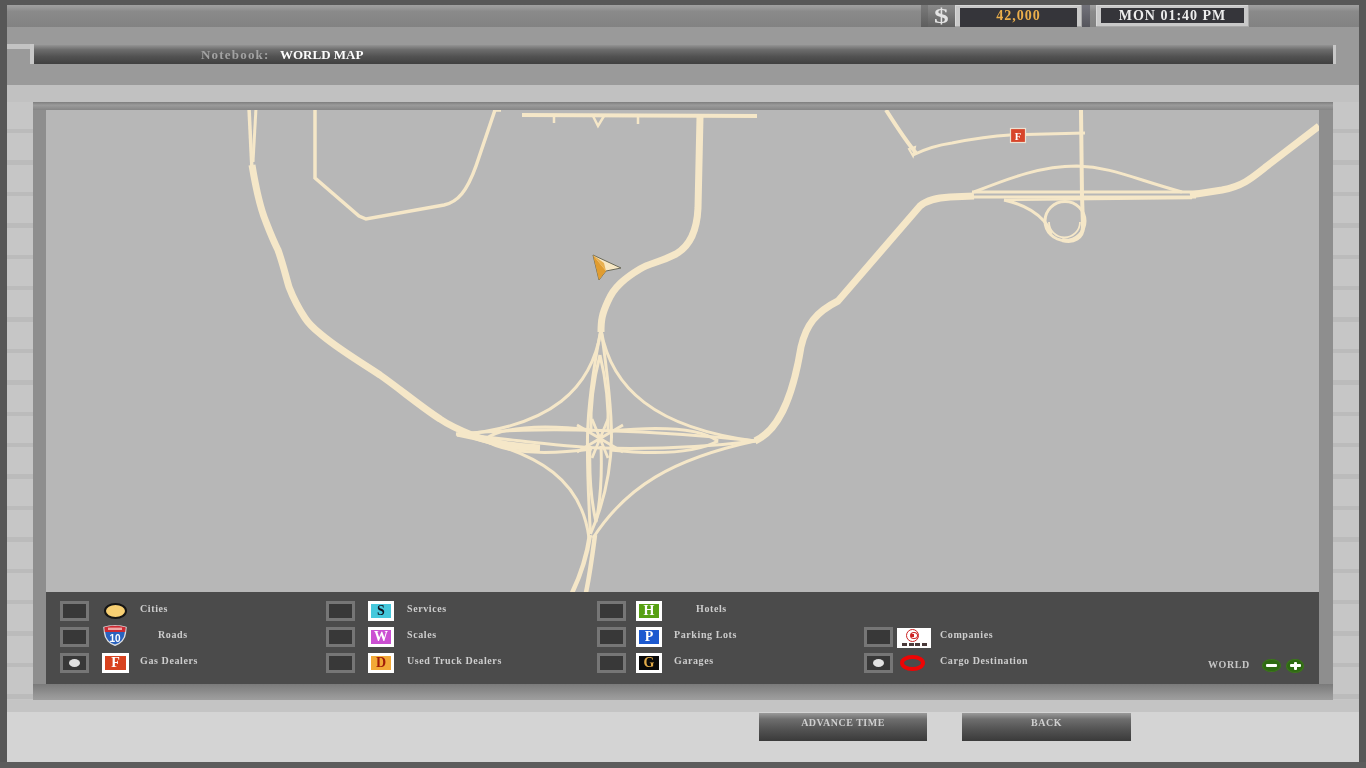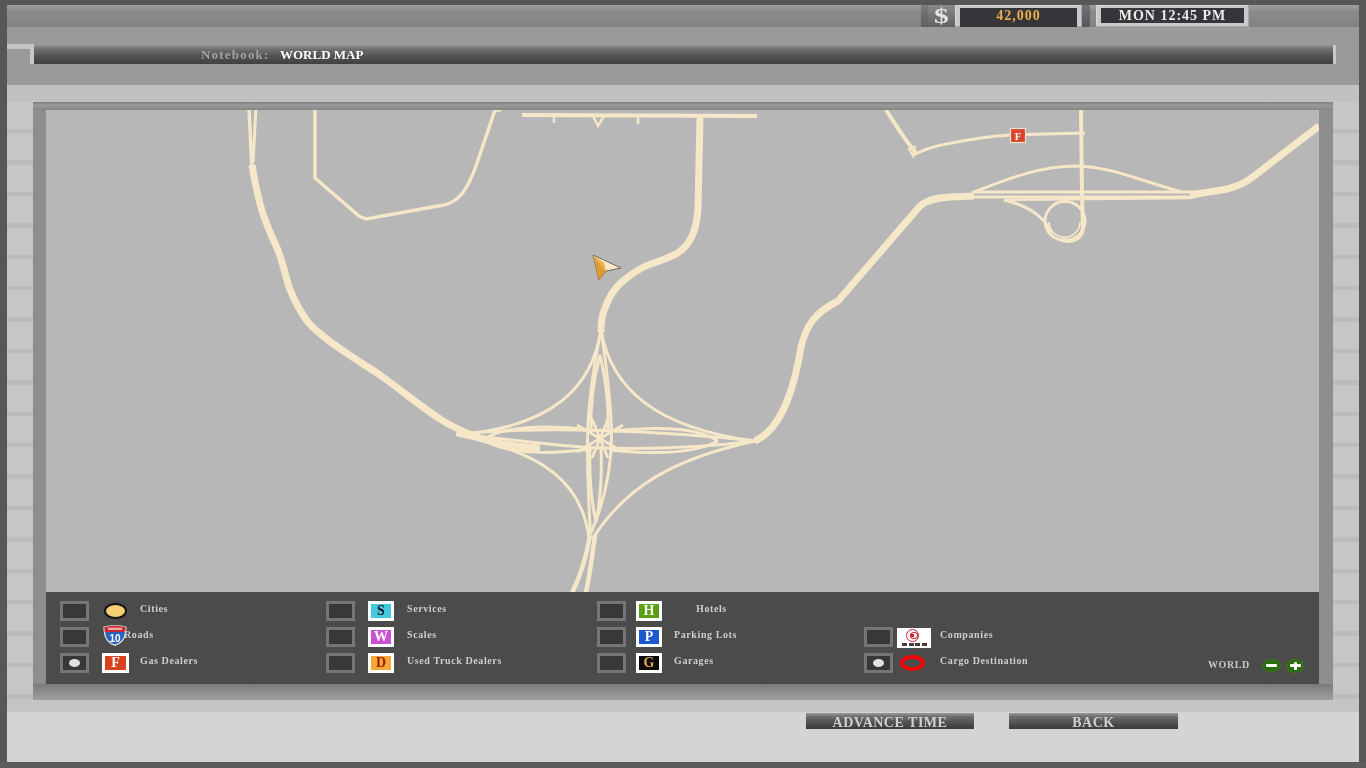--- a/index.html
+++ b/index.html
@@ -47,40 +47,40 @@
   
   #legend{left:46px;top:592px;width:1273px;height:92px;background:#4b4b4b;}
   .cb{position:absolute;width:23px;height:14px;background:#383838;border:3px solid #767676;}
   .dot{position:absolute;width:11px;height:8px;background:#e2e2e2;border-radius:50%;left:6px;top:3px;}
   .lbl{position:absolute;font-size:10px;font-weight:bold;color:#cdcdcd;letter-spacing:0.6px;white-space:nowrap;}
   .icbox{position:absolute;width:20px;height:14px;background:#fff;border:3px solid #fff;
      text-align:center;font-weight:bold;font-size:14px;line-height:14px;}
   
   #bot1{left:7px;top:700px;width:1352px;height:12px;background:#c4c4c4;}
   #bot2{left:7px;top:712px;width:1352px;height:50px;background:#d4d4d4;}
-  .bigbtn{position:absolute;top:713px;height:16px;
+  .bigbtn{position:absolute;top:713px;height:28px;
      background:linear-gradient(#9a9a9a,#6e6e6e 22%,#525252 60%,#3a3a3a);
-     color:#cfcfcf;font-weight:bold;font-size:14px;text-align:center;line-height:20px;letter-spacing:0.5px;margin-left:47px;}
+     color:#cfcfcf;font-weight:bold;font-size:10px;text-align:center;line-height:20px;letter-spacing:0.5px;}
   
   .zbtn{position:absolute;width:25px;height:14px;border-radius:50%;background:#2e6a12;
      box-shadow:inset 0 0 0 1px #3f7420;}
 </style>
 </head>
 <body>
 <div class="abs" id="stripes"></div>
 <div class="abs" style="left:7px;top:85px;width:1352px;height:17px;background:#c1c1c1;"></div>
 <div class="abs" id="frame-top"></div>
 <div class="abs" id="topband"></div>
 <div class="abs" id="sep1"></div>
 <div class="abs" id="dollarbox"><span style="display:inline-block;transform:scaleX(1.4);">$</span></div>
 <div class="abs frame" id="moneyframe"></div>
 <div class="abs" id="moneyfield">42,000</div>
 <div class="abs" id="sep2"></div>
 <div class="abs frame" id="timeframe"></div>
-<div class="abs" id="timefield">MON 12:45 PM</div>
+<div class="abs" id="timefield">MON 01:40 PM</div>
 <div class="abs" id="band2"></div>
 <div class="abs" id="nb-hl"></div>
 <div class="abs" id="nb-capL"></div>
 <div class="abs" id="nb-bar"></div>
 <div class="abs" id="nb-capR"></div>
 <div class="abs" id="nb-t1">Notebook:</div>
 <div class="abs" id="nb-t2">WORLD MAP</div>
 
 <div class="abs" id="panel"></div>
 <div class="abs" id="panel-topline"></div>
@@ -157,21 +157,21 @@
   <div class="abs" style="left:58px;top:11px;width:19px;height:12px;background:#f7cf72;border:2px solid #141414;border-radius:50%;"></div>
   <svg class="abs" style="left:56px;top:32px;" width="26" height="22" viewBox="0 0 26 22">
     <path d="M2,3.5 C8,1.2 18,1.2 24,3.5 L23.4,9 C23,15 18.5,20 13,21.2 C7.5,20 3,15 2.6,9 Z" fill="#2a62be" stroke="#dedede" stroke-width="1.4"></path>
     <path d="M2.3,3.3 C8,1.1 18,1.1 23.7,3.3 L23.2,8 L2.8,8 Z" fill="#cc2a33"></path>
     <rect x="6" y="3.6" width="14" height="2.4" fill="#eda6a6"></rect>
     <text x="13" y="17.5" font-size="10" font-weight="bold" fill="#fff" text-anchor="middle" font-family="Liberation Sans">10</text>
   </svg>
   <div class="abs" style="left:56px;top:61px;width:21px;height:14px;background:#d8421f;border:3px solid #fff;
        color:#fff;font-weight:bold;font-size:14px;line-height:14px;text-align:center;">F</div>
   <div class="lbl" style="left:94px;top:11px;">Cities</div>
-  <div class="lbl" style="left:78px;top:37px;text-align:right;">Roads</div>
+  <div class="lbl" style="left:112px;top:37px;text-align:right;">Roads</div>
   <div class="lbl" style="left:94px;top:63px;">Gas Dealers</div>
 
   <div class="cb" style="left:280px;top:9px;"></div>
   <div class="cb" style="left:280px;top:35px;"></div>
   <div class="cb" style="left:280px;top:61px;"></div>
   <div class="icbox" style="left:322px;top:9px;background:#45c8dc;color:#10121e;">S</div>
   <div class="icbox" style="left:322px;top:35px;background:#cb4fd2;color:#fff;">W</div>
   <div class="icbox" style="left:322px;top:61px;background:#f2a937;color:#a01c08;">D</div>
   <div class="lbl" style="left:361px;top:11px;">Services</div>
   <div class="lbl" style="left:361px;top:37px;">Scales</div>

